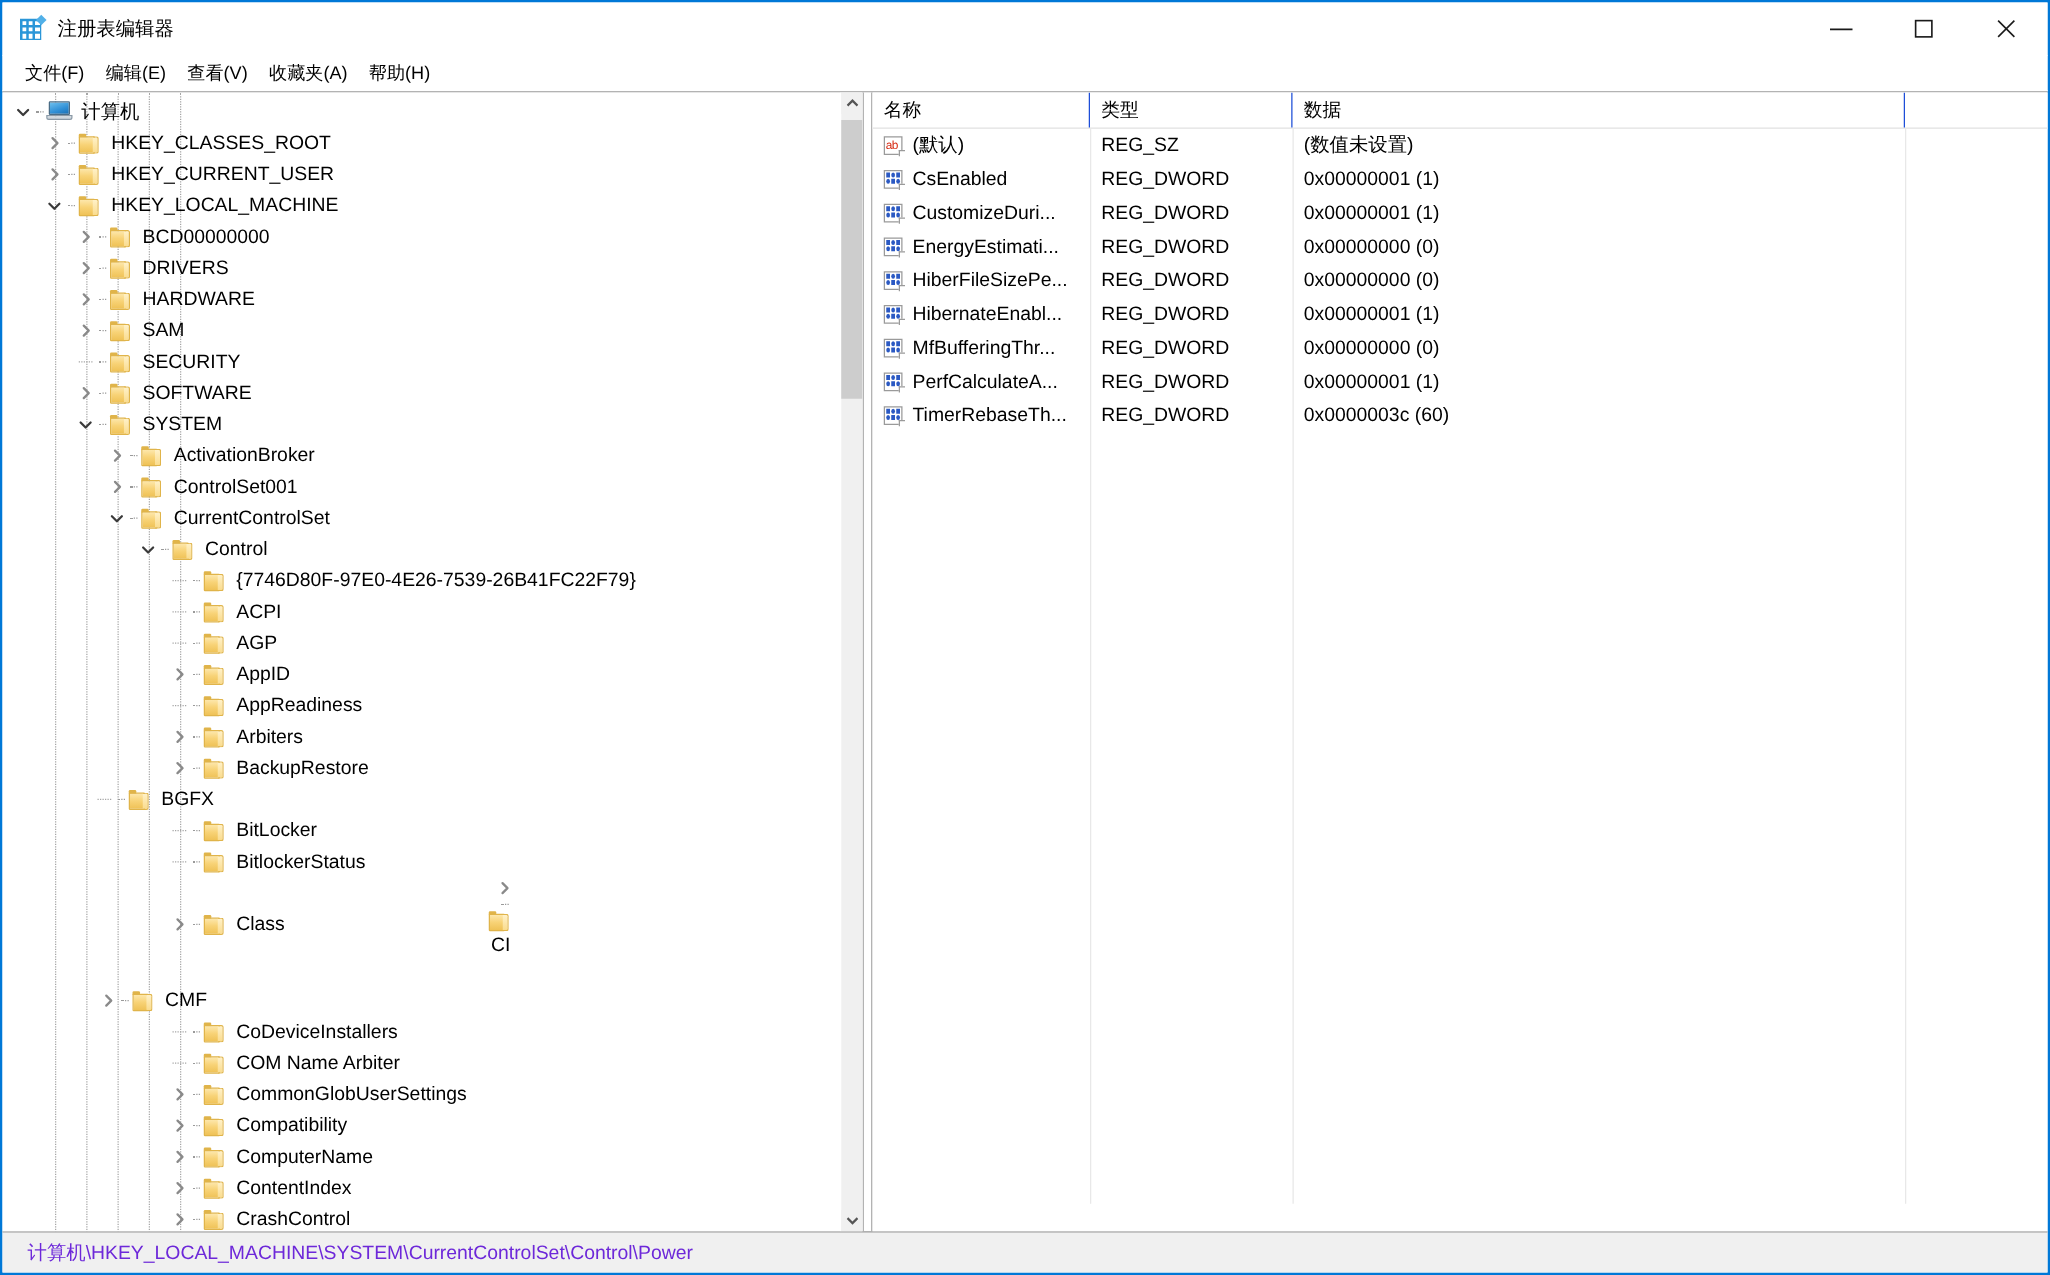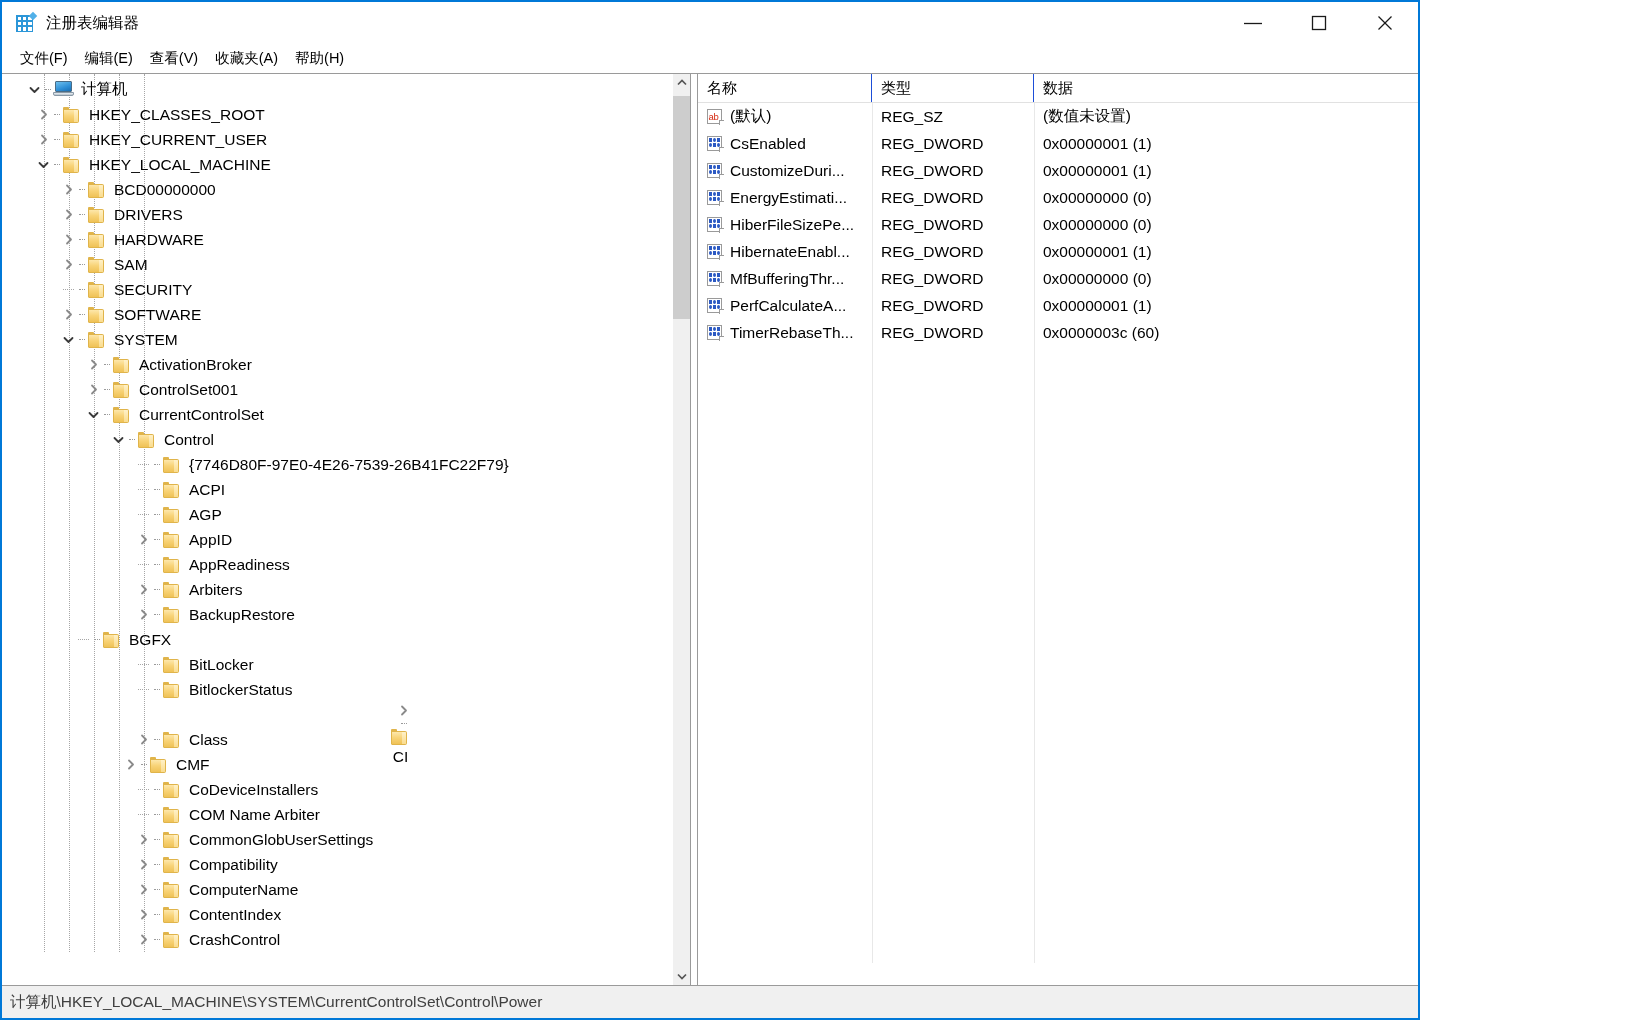--- a/index.html
+++ b/index.html
@@ -9,21 +9,21 @@
   }
   body {
     width: 1640px;
     height: 1020px;
     font-family: "Liberation Sans", "DejaVu Sans", sans-serif;
     overflow: hidden;
     -webkit-font-smoothing: antialiased;
   }
   #app {
     position: relative;
-    width: 1420px;
+    width: 1640px;
     height: 1020px;
     box-sizing: border-box;
     border: 2px solid #0078d7;
     background: #ffffff;
     display: flex;
     flex-direction: column;
   }
 
   
   .titlebar {
@@ -366,23 +366,23 @@
   }
 
   
   .statusbar {
     flex: 0 0 32px;
     height: 32px;
     background: #f0f0f0;
     border-top: 1px solid #9a9a9a;
     display: flex;
     align-items: center;
-    padding-left: 8px;
+    padding-left: 20px;
     font-size: 15.5px;
-    color: #404040;
+    color: #6d28d9;
     white-space: nowrap;
     overflow: hidden;
   }
 </style>
 </head>
 <body>
 
 <div id="app">
 
   <div class="titlebar">
@@ -434,21 +434,21 @@
   <div class="main">
 
     <div class="tree-pane">
       <div class="tree-scroll-area">
         <div class="tree" id="tree-root">
             <div class="guide" style="left: 42px;"></div>
             <div class="guide" style="left: 67px;"></div>
             <div class="guide" style="left: 92px;"></div>
             <div class="guide" style="left: 117px;"></div>
             <div class="guide" style="left: 142px;"></div>
-            <div class="tnode" style="padding-left: 24px; align-items: center;">
+            <div class="tnode" style="padding-left: 8px; align-items: center;">
               <div class="chev">
                 <svg width="11" height="8" viewBox="0 0 11 8">
                   <polyline points="1.5,2 5.5,6 9.5,2" fill="none" stroke="#3a3a3a" stroke-width="1.8" stroke-linecap="round" stroke-linejoin="round"></polyline>
                 </svg>
               </div>
               <div class="dashline">
                 <i></i>
               </div>
               <div class="pc-icon">
                 <div class="screen"></div>
@@ -849,21 +849,21 @@
               <div class="dashline">
                 <i></i>
               </div>
               <div class="folder">
                 <div class="tab"></div>
                 <div class="body"></div>
                 <div class="flap"></div>
               </div>
               <span class="tlabel">Class</span>
             </div>
-            <div class="tnode" style="padding-left: 120px;">
+            <div class="tnode" style="padding-left: 76px; margin-top: 36px;">
               <div class="chev">
                 <svg width="8" height="11" viewBox="0 0 8 11">
                   <polyline points="2,1.5 6,5.5 2,9.5" fill="none" stroke="#8a8a8a" stroke-width="1.8" stroke-linecap="round" stroke-linejoin="round"></polyline>
                 </svg>
               </div>
               <div class="dashline">
                 <i></i>
               </div>
               <div class="folder">
                 <div class="tab"></div>

